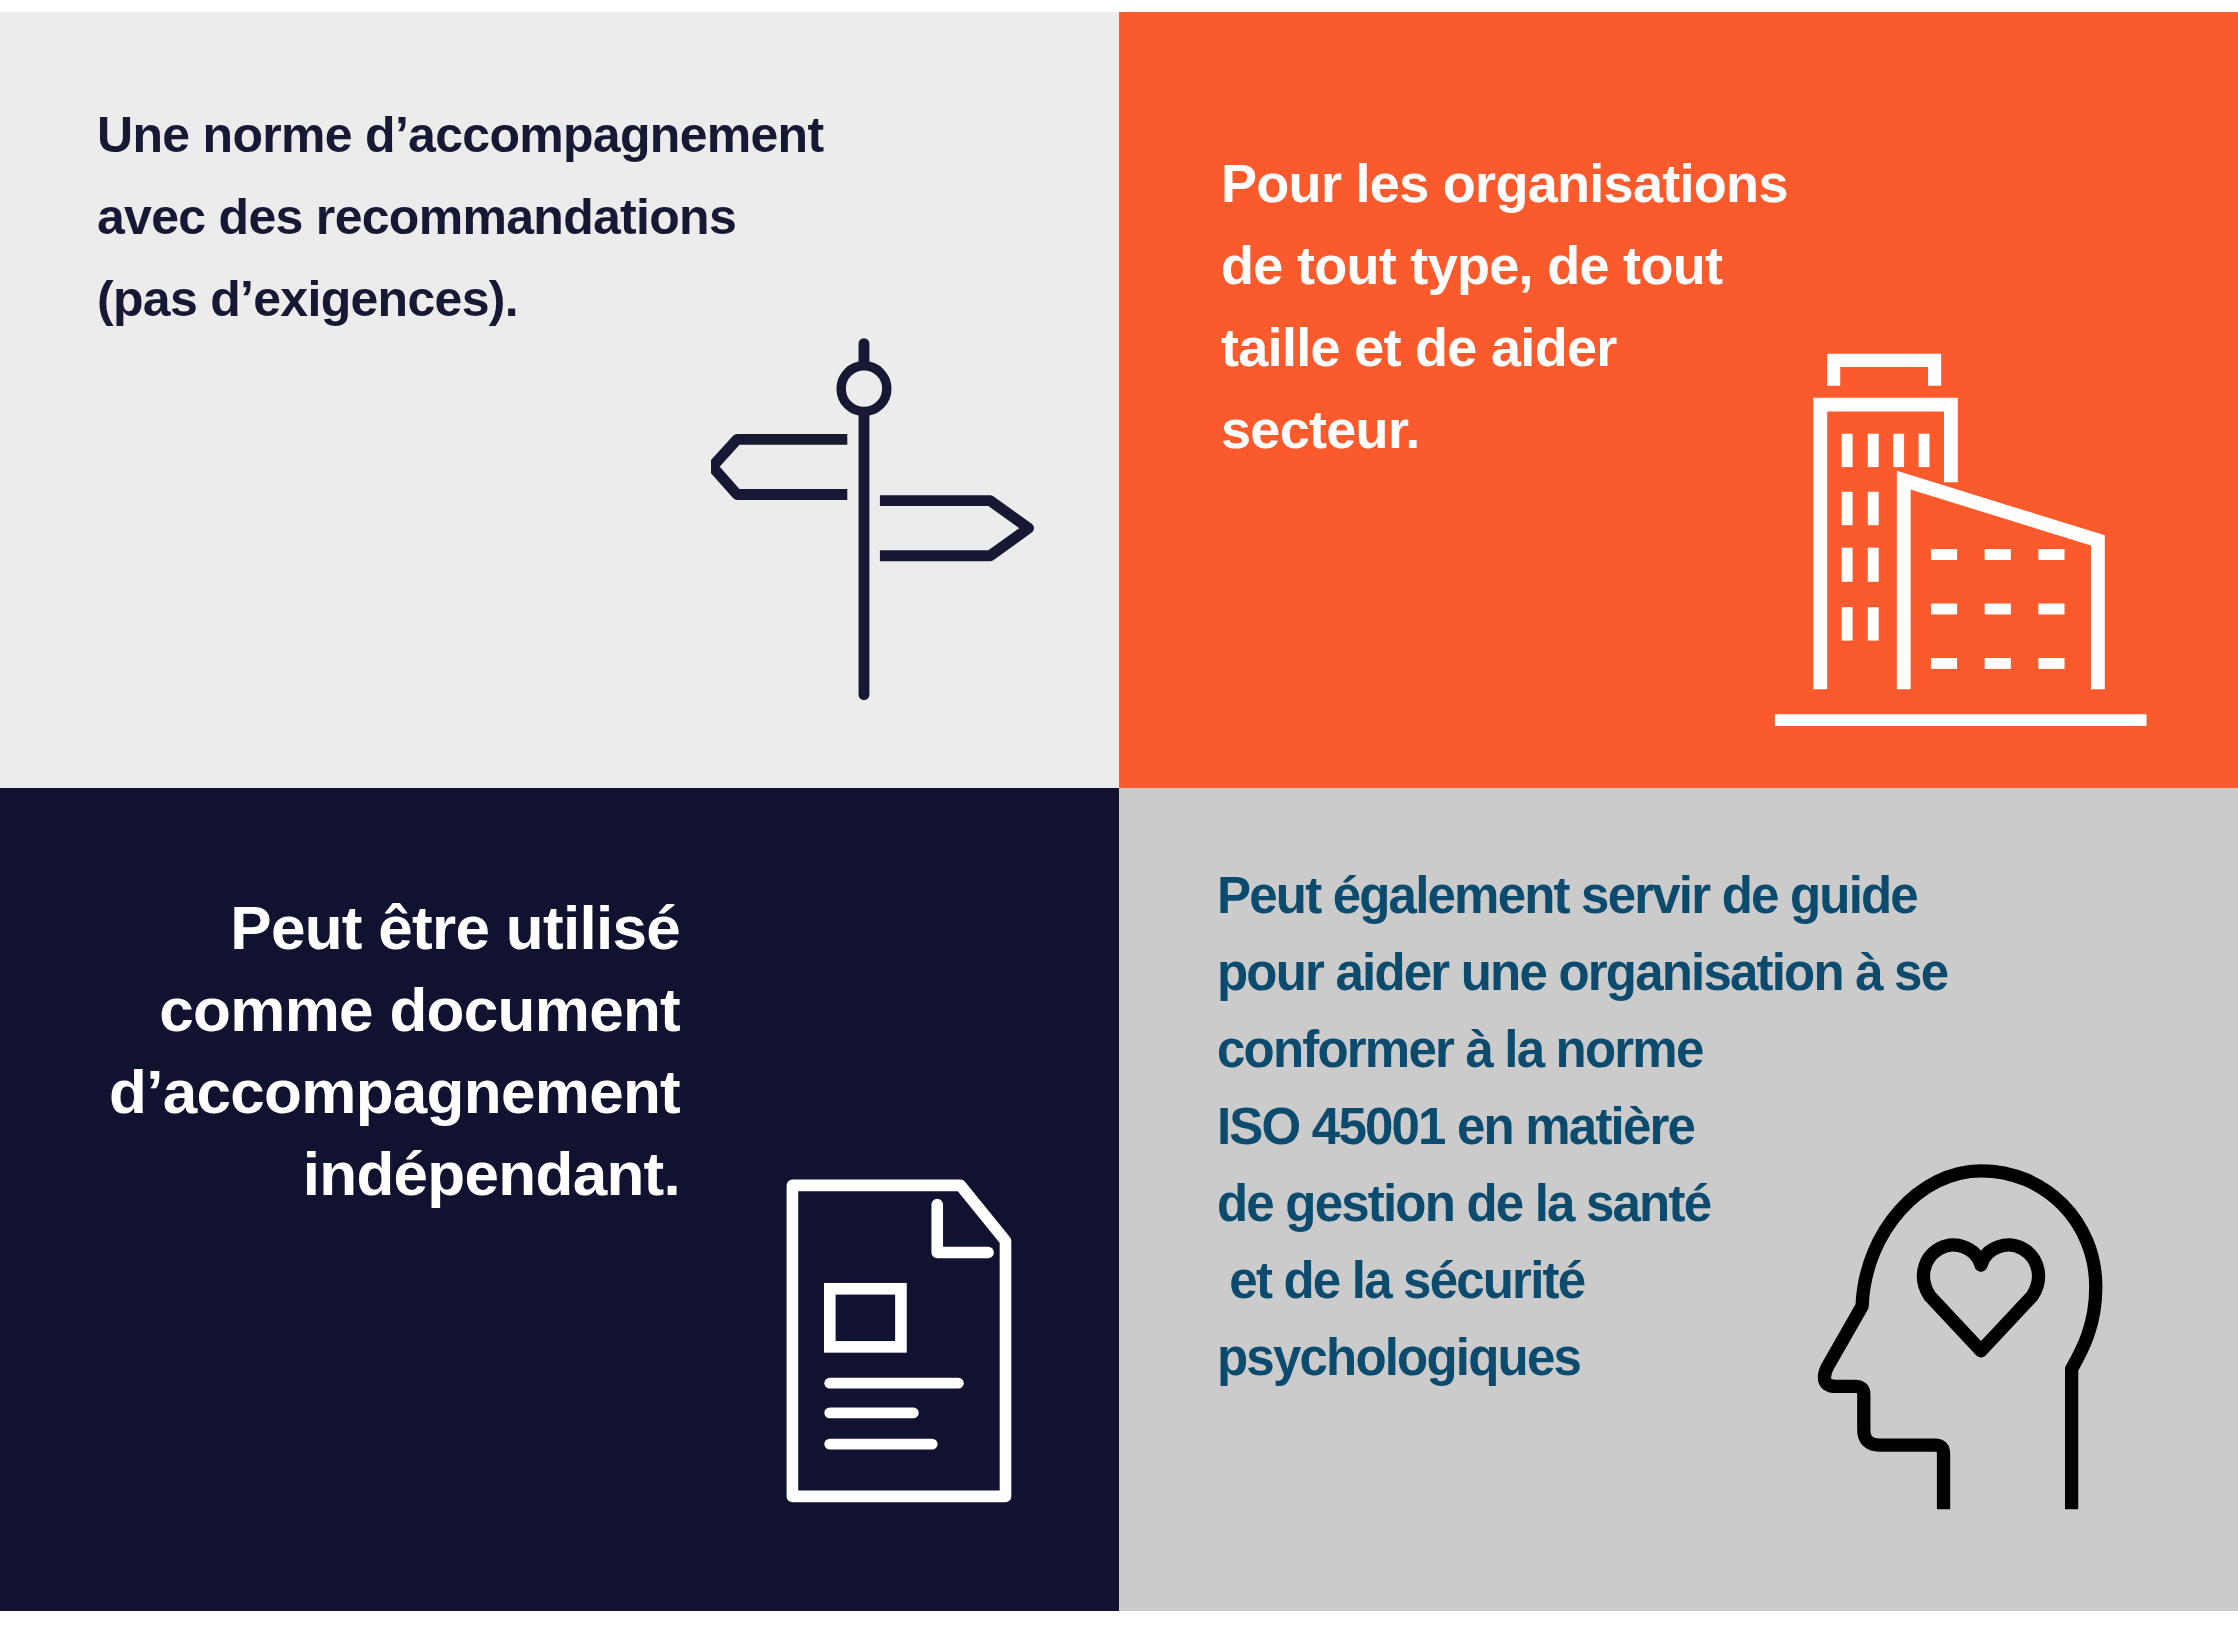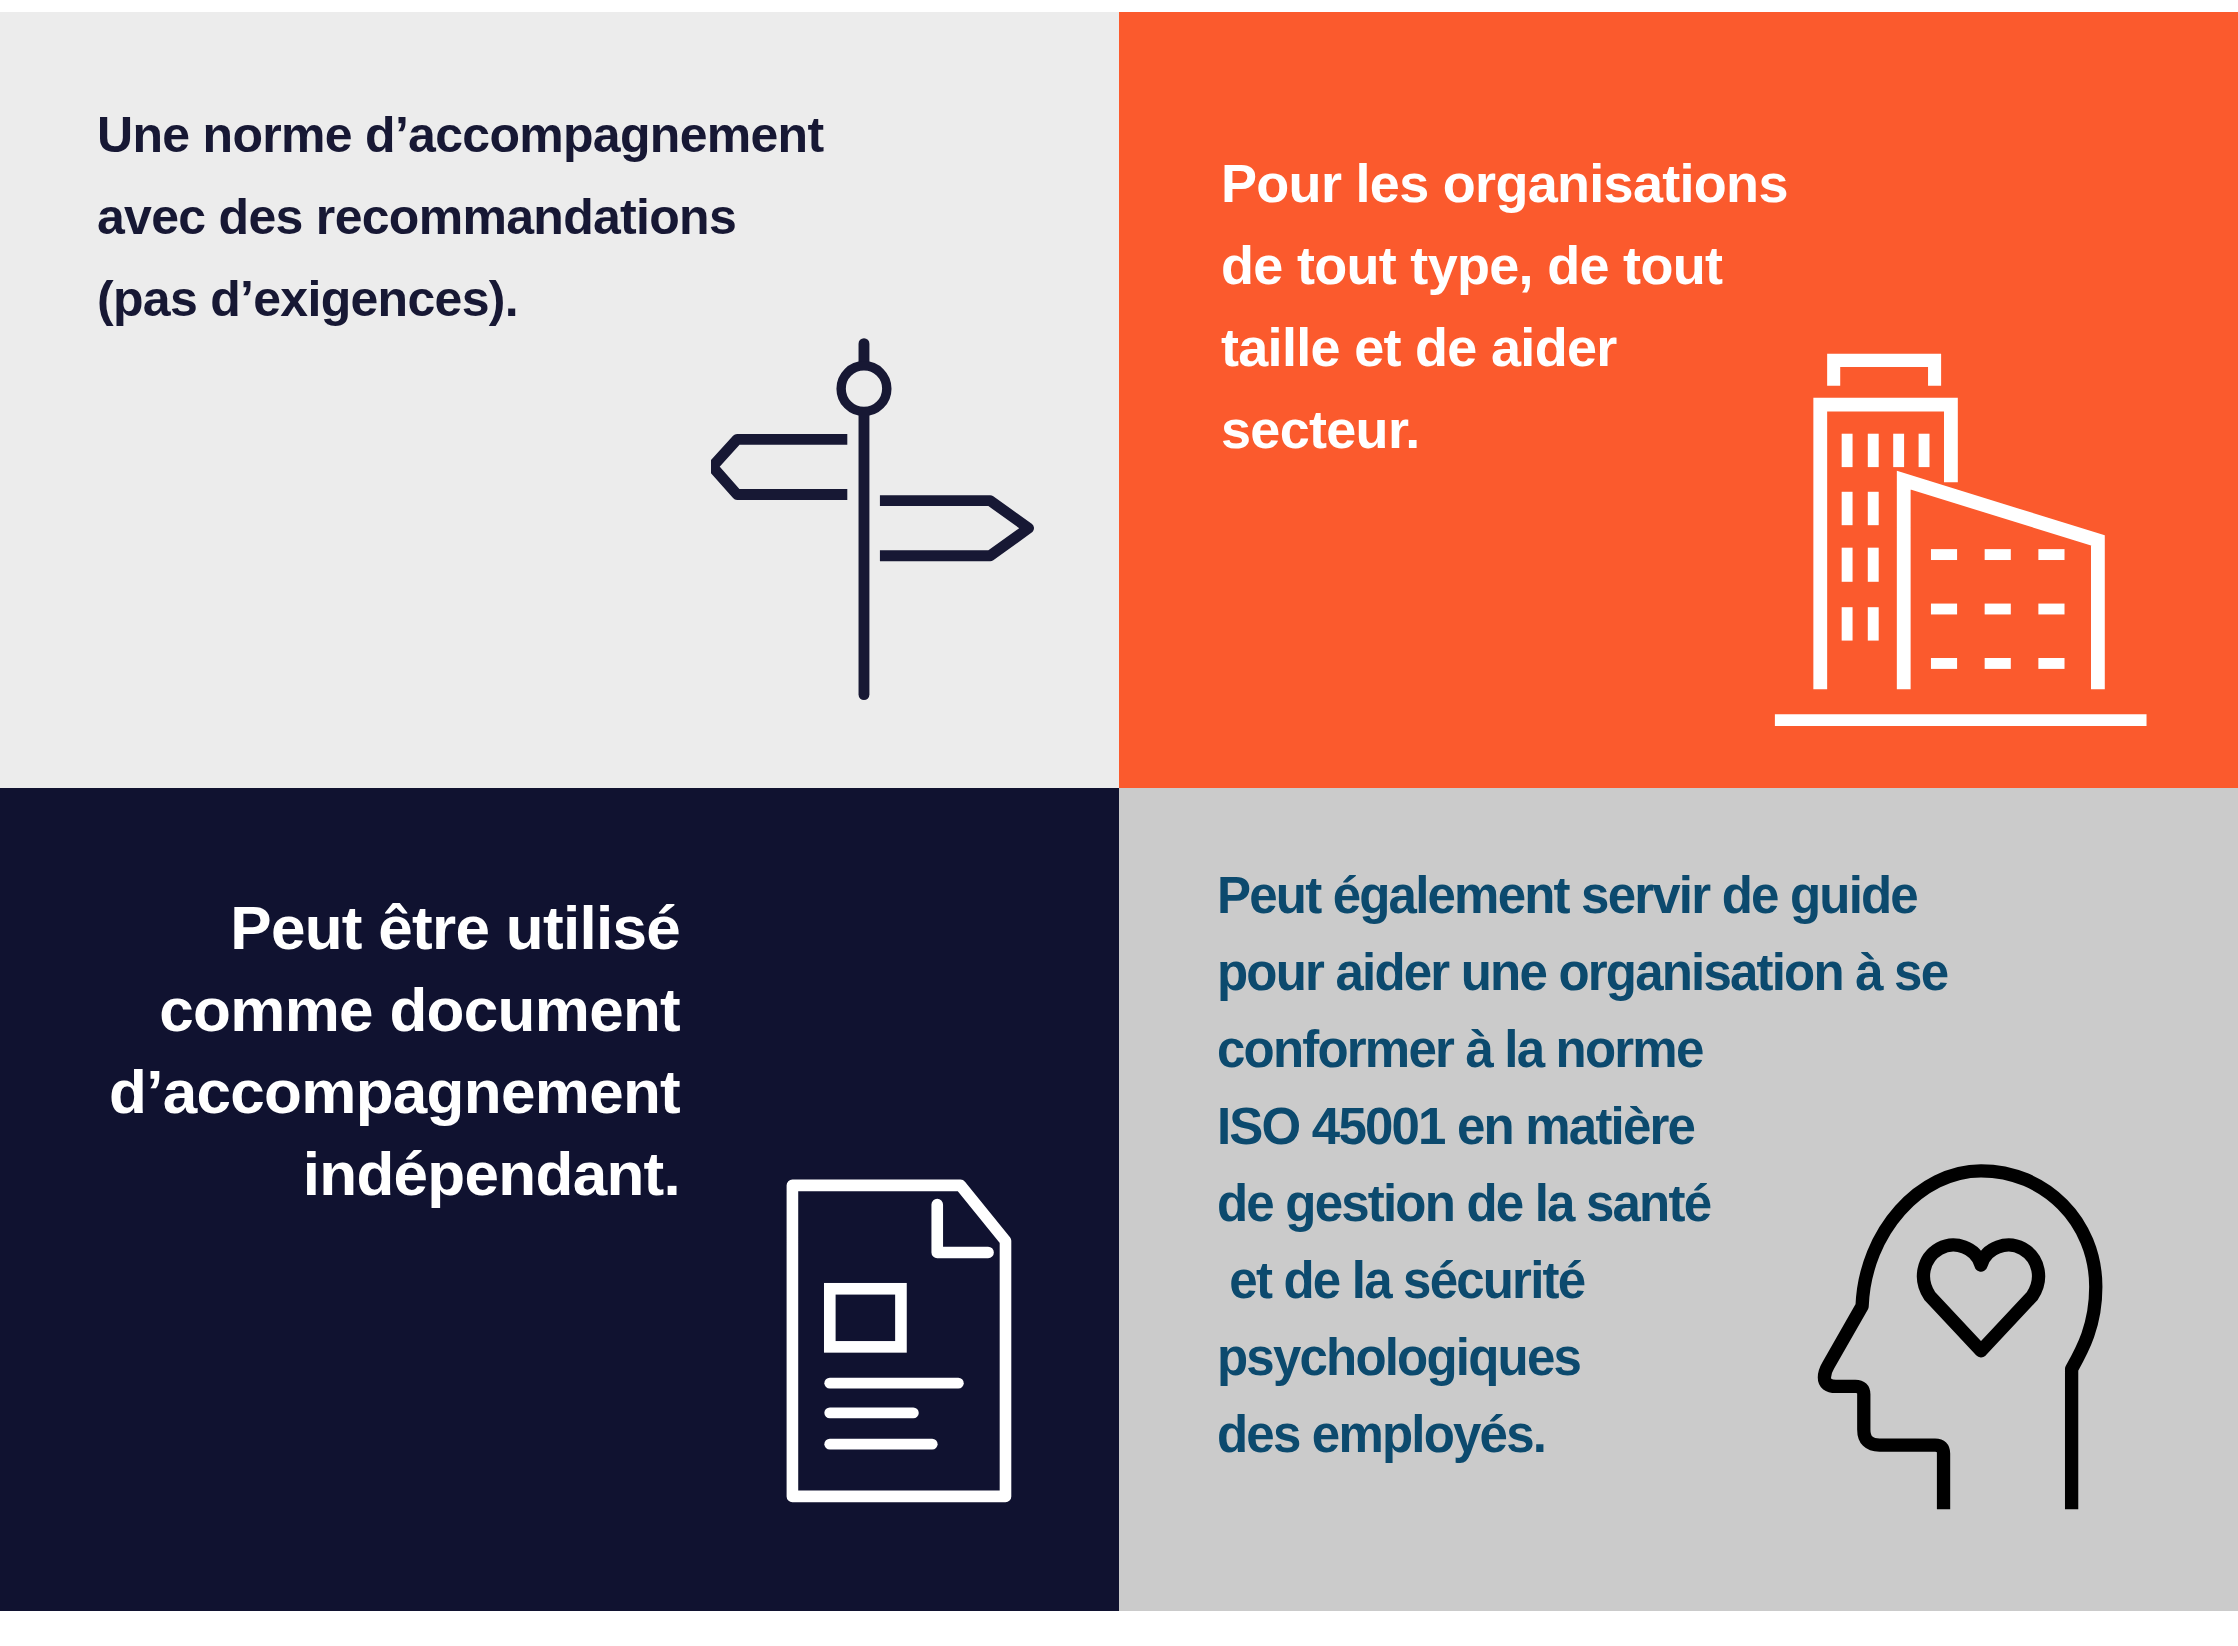--- a/index.html
+++ b/index.html
@@ -117,17 +117,16 @@
     <div>indépendant.</div>
   </div>
 <div class="txt txt-br">
     <div>Peut également servir de guide</div>
     <div>pour aider une organisation à se</div>
     <div>conformer à la norme</div>
     <div>ISO 45001 en matière</div>
     <div>de gestion de la santé</div>
     <div> et de la sécurité</div>
     <div>psychologiques</div>
-    <div>des employés.</div>
   </div>
 
 <div class="strip strip-bottom"></div>
 
 
 </body></html>

